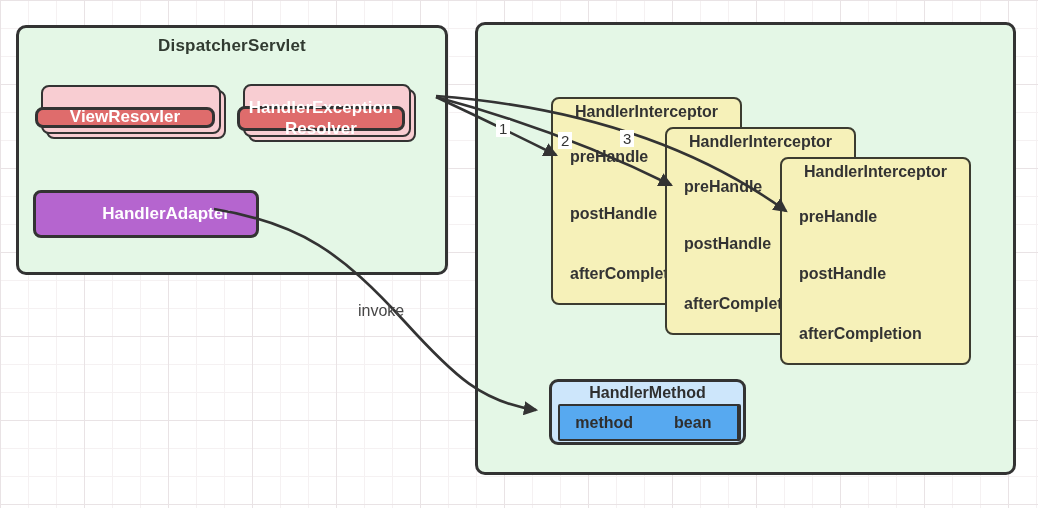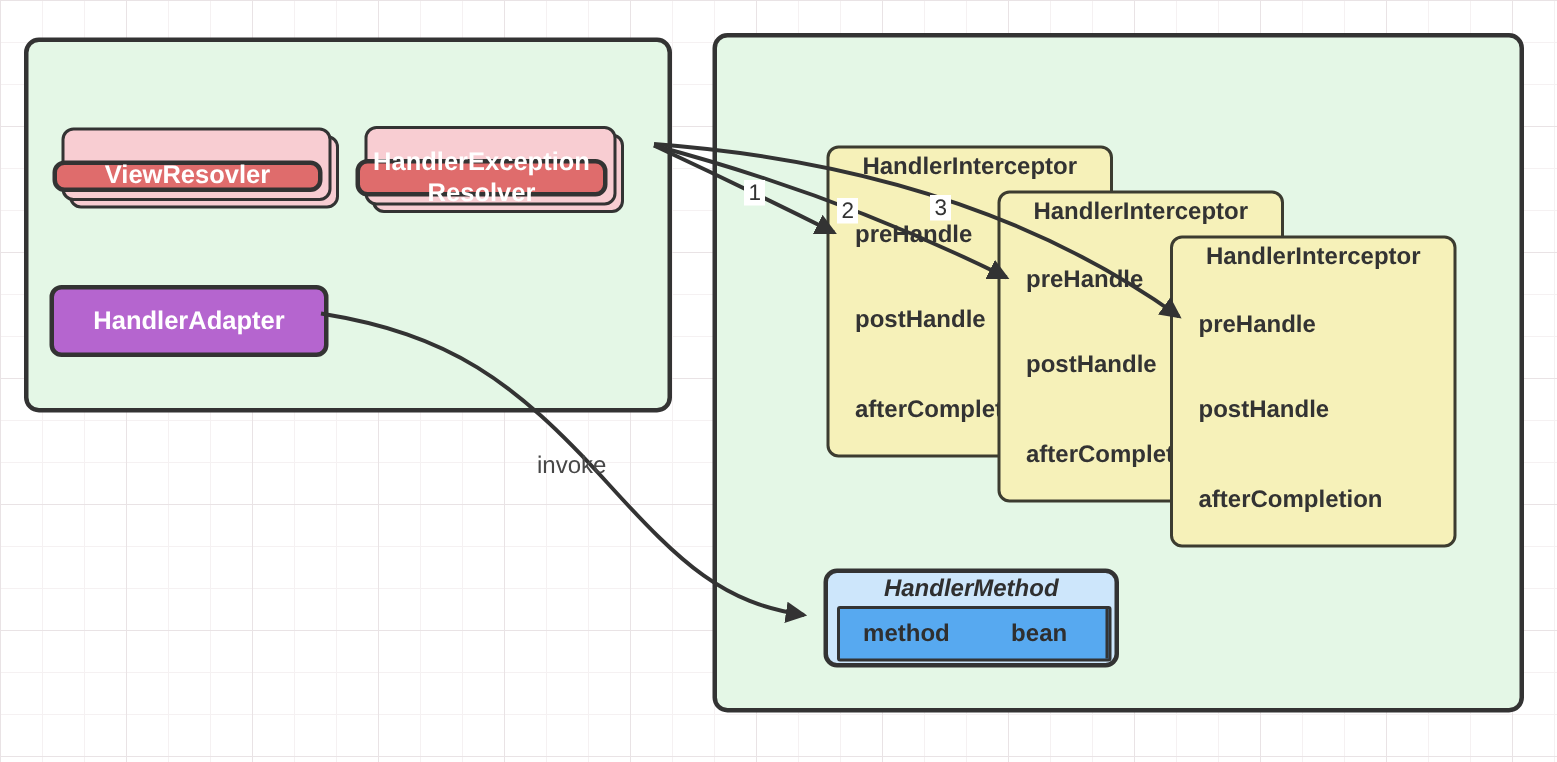--- a/index.html
+++ b/index.html
@@ -39,21 +39,21 @@
   .stack .layer.l2 { transform: translate(11px, 11px); }
   .stack .layer.l1 { transform: translate(6px, 6px); }
   .card {
     position: absolute; left: 0; top: 0; right: 0; bottom: 0;
     display: flex; align-items: center; justify-content: center;
     text-align: center; white-space: pre-line; line-height: 1.2;
     font-weight: bold; font-size: 17px; color: #ffffff;
     border: 3px solid #333; border-radius: 8px;
   }
   .card.red    { background: #df6c6c; margin-top: 28px; }
-  .card.purple { background: #b565cf; }
+  .card.purple { background: #b565cf; padding-left: 40px; }
 
   .view-stack      { left: 35px; top: 79px; width: 180px; height: 49px; }
   .exception-stack { left: 237px; top: 78px; width: 168px; height: 53px; }
   .adapter-card    { left: 33px; top: 190px; width: 180px; height: 42px; z-index: 2; }
 
   .interceptor {
     position: absolute; width: 191px; height: 208px;
     background: #f6f1b9; border: 2.5px solid #3c3c30; border-radius: 8px;
     box-sizing: border-box;
   }
@@ -72,21 +72,21 @@
   .int-method.m2 { top: 106px; }
   .int-method.m3 { top: 166px; }
 
   .handler-method {
     position: absolute; left: 549px; top: 379px; width: 197px; height: 66px;
     background: #cde6fb; border: 3px solid #333; border-radius: 9px;
     box-sizing: border-box; z-index: 3;
   }
   .hm-title {
     position: absolute; left: 0; right: 0; top: 2px; text-align: center;
-    font-weight: bold; font-size: 16px; color: #2f2f2f; font-style: italic;
+    font-weight: bold; font-size: 16px; color: #2f2f2f;
   }
   .hm-table {
     position: absolute; left: 6px; top: 22px; width: 179px; height: 33px;
     display: flex; border: 2px solid #333; border-radius: 2px;
     background: #57a9f0;
   }
   .hm-cell {
     flex: 1; display: flex; align-items: center; justify-content: center;
     font-weight: bold; font-size: 16px; color: #2f2f2f;
   }
@@ -109,20 +109,21 @@
     position: absolute; right: 14px; bottom: 12px; z-index: 12;
     font-size: 19px; color: rgba(125, 125, 125, 0.62); letter-spacing: 1px;
   }
 </style>
 </head>
 <body>
 
 <div class="canvas">
 
   <div class="big-box dispatcher-box"></div>
+  <div class="big-title dispatcher-title">DispatcherServlet</div>
 
   <div class="stack view-stack">
     <div class="layer l2"></div>
     <div class="layer l1"></div>
     <div class="card red">ViewResovler</div>
   </div>
 
   <div class="stack exception-stack">
     <div class="layer l2"></div>
     <div class="layer l1"></div>

